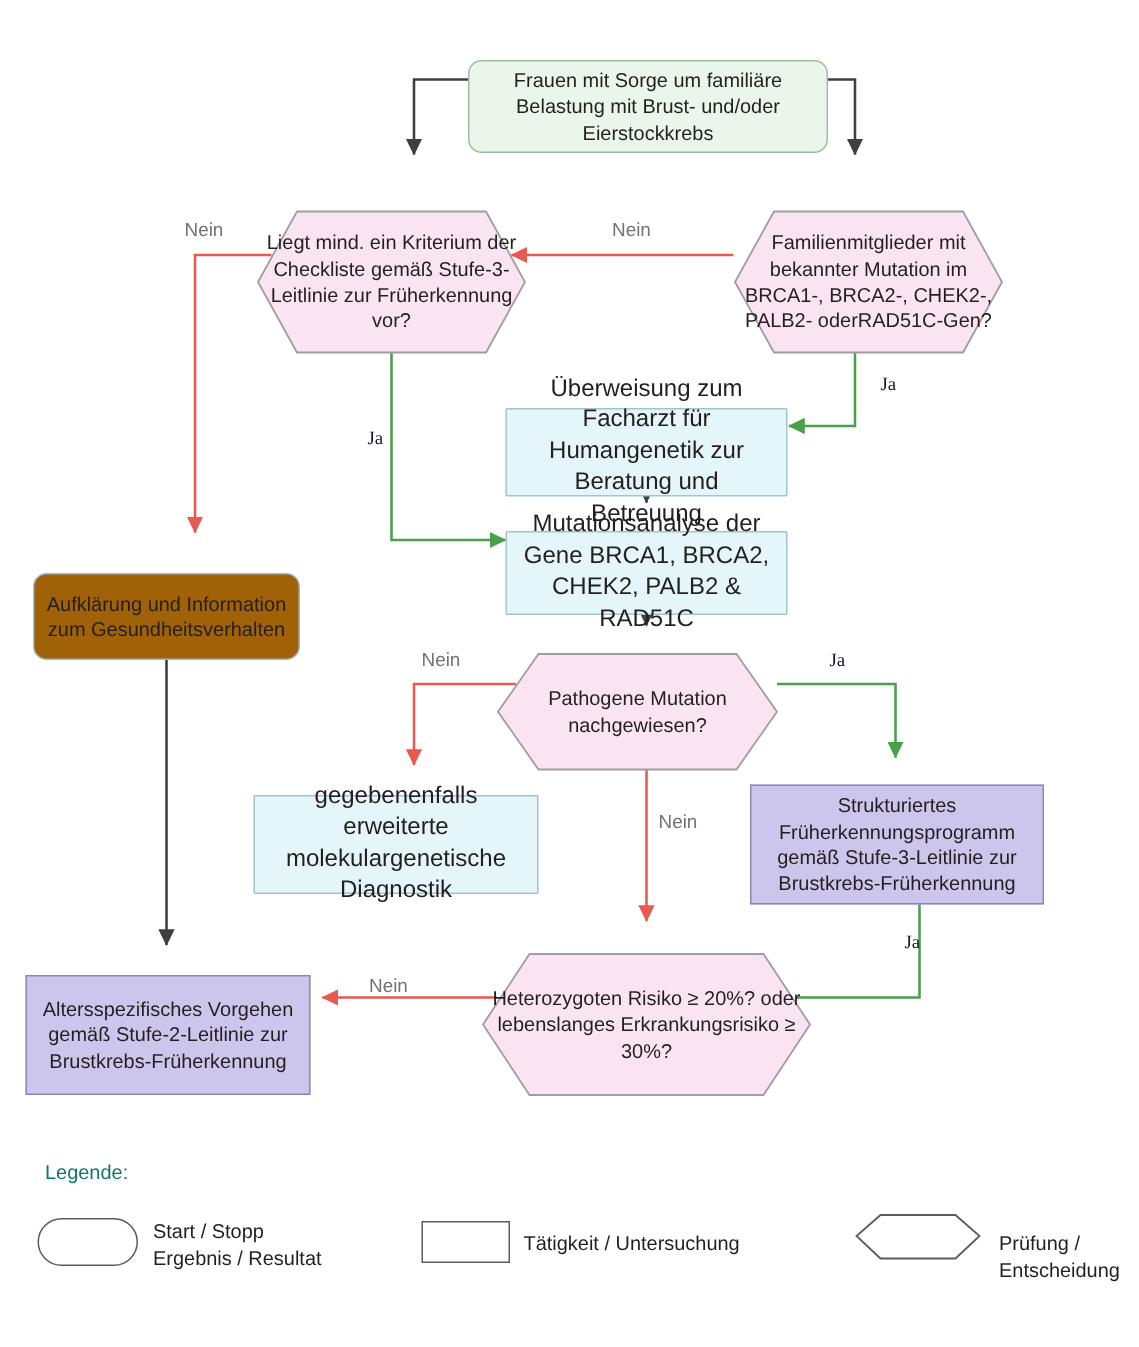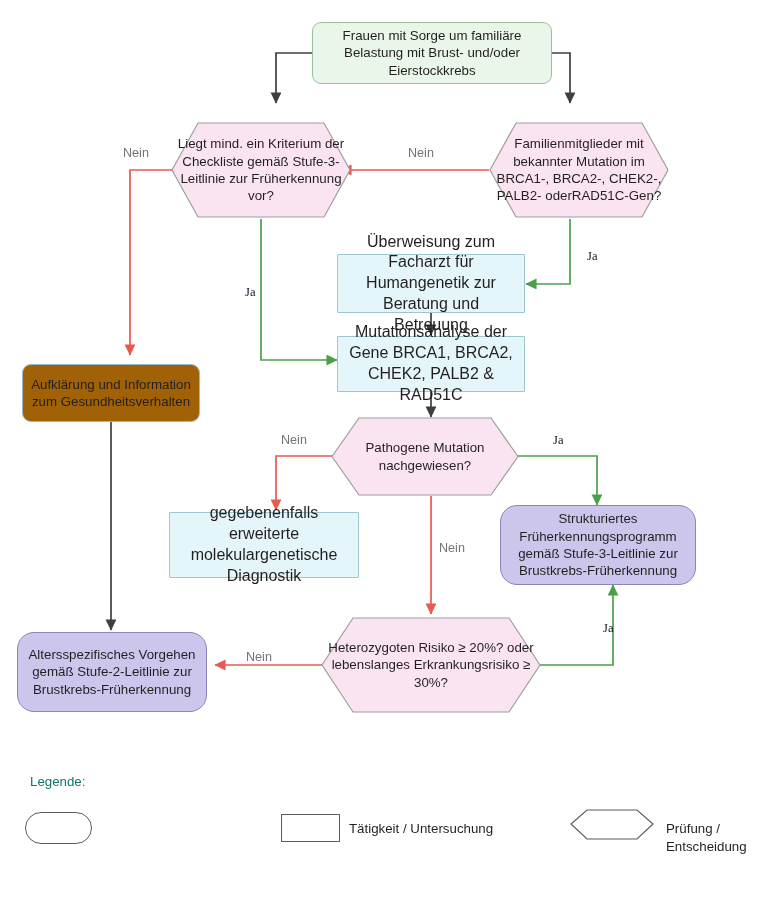--- a/index.html
+++ b/index.html
@@ -4,36 +4,36 @@
 <style>
   html,body{margin:0;padding:0;background:#ffffff;}
   body{
     width:759px;height:898px;position:relative;overflow:hidden;
     font-family:"Liberation Sans","DejaVu Sans",sans-serif;
     color:#231f20;
   }
   #canvas{position:absolute;left:0;top:0;width:759px;height:898px;}
   svg.edges{position:absolute;left:0;top:0;width:759px;height:898px;pointer-events:none;}
 
-  .node{position:absolute;box-sizing:border-box;display:flex;align-items:center;justify-content:center;text-align:center;}
+  .node{position:absolute;box-sizing:border-box;display:flex;align-items:center;justify-content:center;text-align:center;margin-top:18px;}
   .node .txt{display:block;line-height:1.30;padding:0 6px;}
 
   
   .n-start{
     background:#e9f6e9;border:1px solid #9bbf9b;border-radius:9px;
     font-size:13.3px;
   }
   
   .n-startblue{
     background:#a16207;border:1px solid #9bb9c6;border-radius:9px;
     font-size:13.3px;
   }
   
   .n-startviolet{
-    background:#cdc6ec;border:1px solid #8d85b8;border-radius:17px;
+    background:#cdc6ec;border:1px solid #8d85b8;border-radius:0;
     font-size:13.3px;
   }
   
   .n-task{
     background:#e4f6fa;border:1px solid #9ec6cf;border-radius:1px;
     font-size:16px;
   }
   
   .n-decision{
     background:transparent;border:0;font-size:13.3px;
@@ -182,20 +182,24 @@
   <div class="edge-label lbl-nein" style="left:281px;top:433px;">Nein</div>
   <div class="edge-label lbl-ja" style="left:553px;top:433px;">Ja</div>
   <div class="edge-label lbl-nein" style="left:439px;top:541px;">Nein</div>
   <div class="edge-label lbl-nein" style="left:246px;top:650px;">Nein</div>
   <div class="edge-label lbl-ja" style="left:603px;top:621px;">Ja</div>
 
   <div id="legend">
     <div class="legend-title" style="left:30px;top:774px;">Legende:</div>
 
     <div class="legend-shape sh-start" style="left:25px;top:812px;width:65px;height:30px;"></div>
+    <div class="legend-item-label" style="left:102px;top:812px;">
+      <span>Start / Stopp</span><br>
+      <span>Ergebnis / Resultat</span>
+    </div>
 
     <div class="legend-shape sh-task" style="left:281px;top:814px;width:57px;height:26px;"></div>
     <div class="legend-item-label" style="left:349px;top:820px;">Tätigkeit / Untersuchung</div>
 
     <div class="legend-item-label" style="left:666px;top:820px;">Prüfung / Entscheidung</div>
   </div>
 
 </div>
 
 </body></html>

